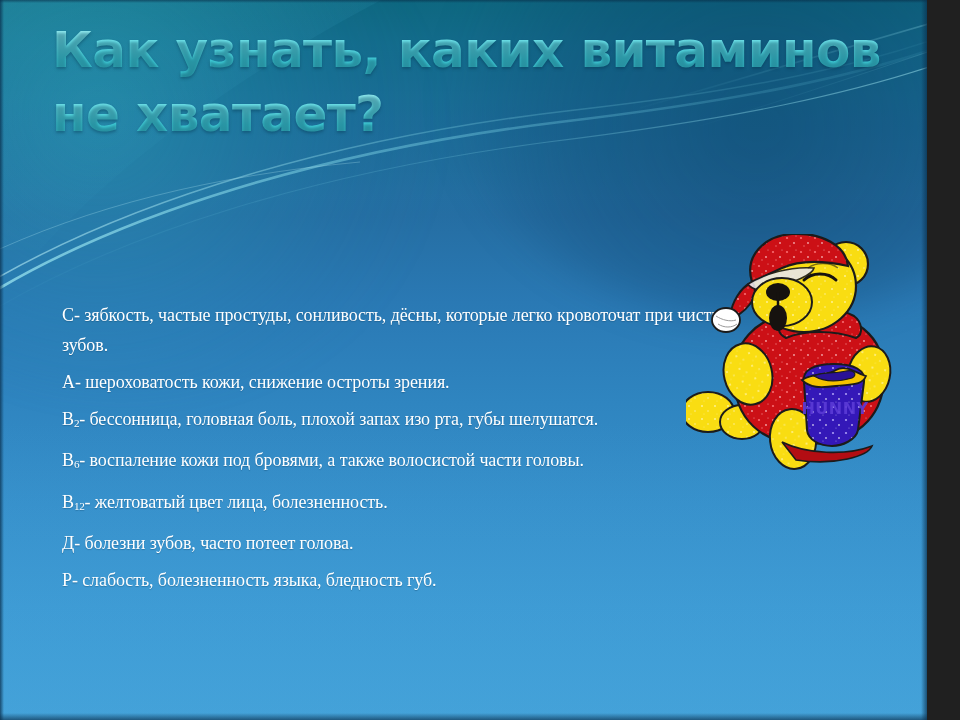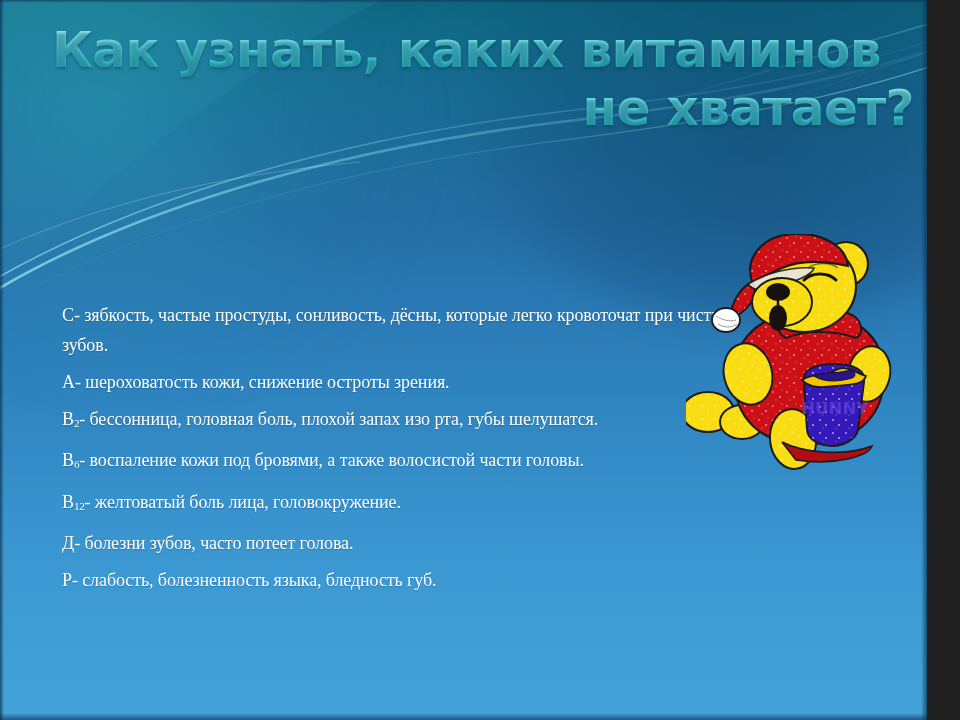--- a/index.html
+++ b/index.html
@@ -107,21 +107,21 @@
     letter-spacing: -0.6px;
     color: #63e0e8;
     background: linear-gradient(180deg, #b5f2f6 0%, #6fe3ea 30%, #3fcdd8 68%, #35b9c6 100%);
     -webkit-background-clip: text;
     background-clip: text;
     -webkit-text-fill-color: transparent;
     text-shadow: 0 2px 3px rgba(4,46,70,0.35);
     white-space: nowrap;
   }
   .title-line.l1 { text-align: left; }
-  .title-line.l2 { text-align: right; margin-top: 2px; }
+  .title-line.l2 { text-align: left; margin-top: 8px; }
 
   
   .body-text {
     position: absolute;
     left: 62px;
     top: 300px;
     width: 700px;
   }
   .vline {
     color: #ffffff;
@@ -236,21 +236,21 @@
       <span>бессонница, головная боль, плохой запах изо рта, губы шелушатся.</span>
     </p>
 
     <p class="vline">
       <span class="vk">В</span><sub>6</sub><span>-</span>
       <span>воспаление кожи под бровями, а также волосистой части головы.</span>
     </p>
 
     <p class="vline">
       <span class="vk">В</span><sub>12</sub><span>-</span>
-      <span>желтоватый боль лица, головокружение.</span>
+      <span>желтоватый цвет лица, болезненность.</span>
     </p>
 
     <p class="vline">
       <span class="vk">Д</span><span>-</span>
       <span>болезни зубов, часто потеет голова.</span>
     </p>
 
     <p class="vline">
       <span class="vk">Р</span><span>-</span>
       <span>слабость, болезненность языка, бледность губ.</span>

